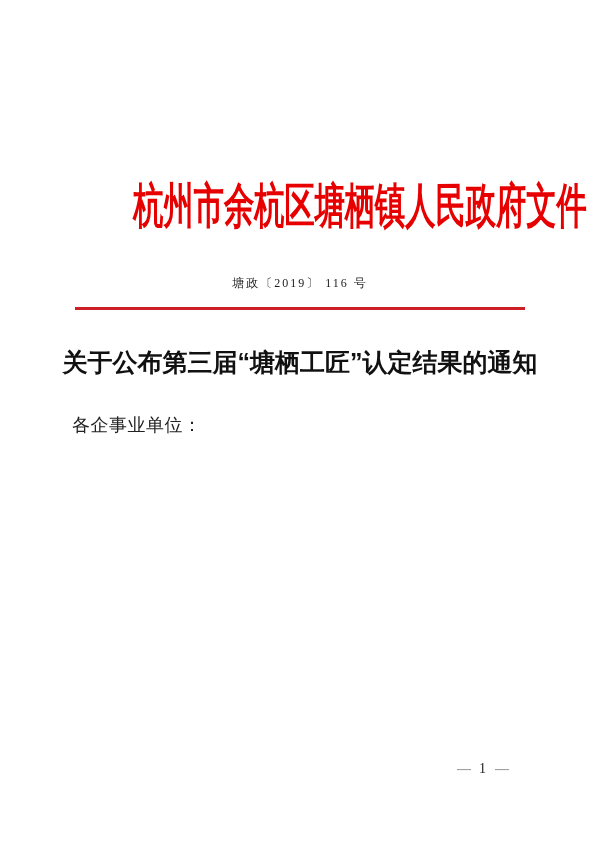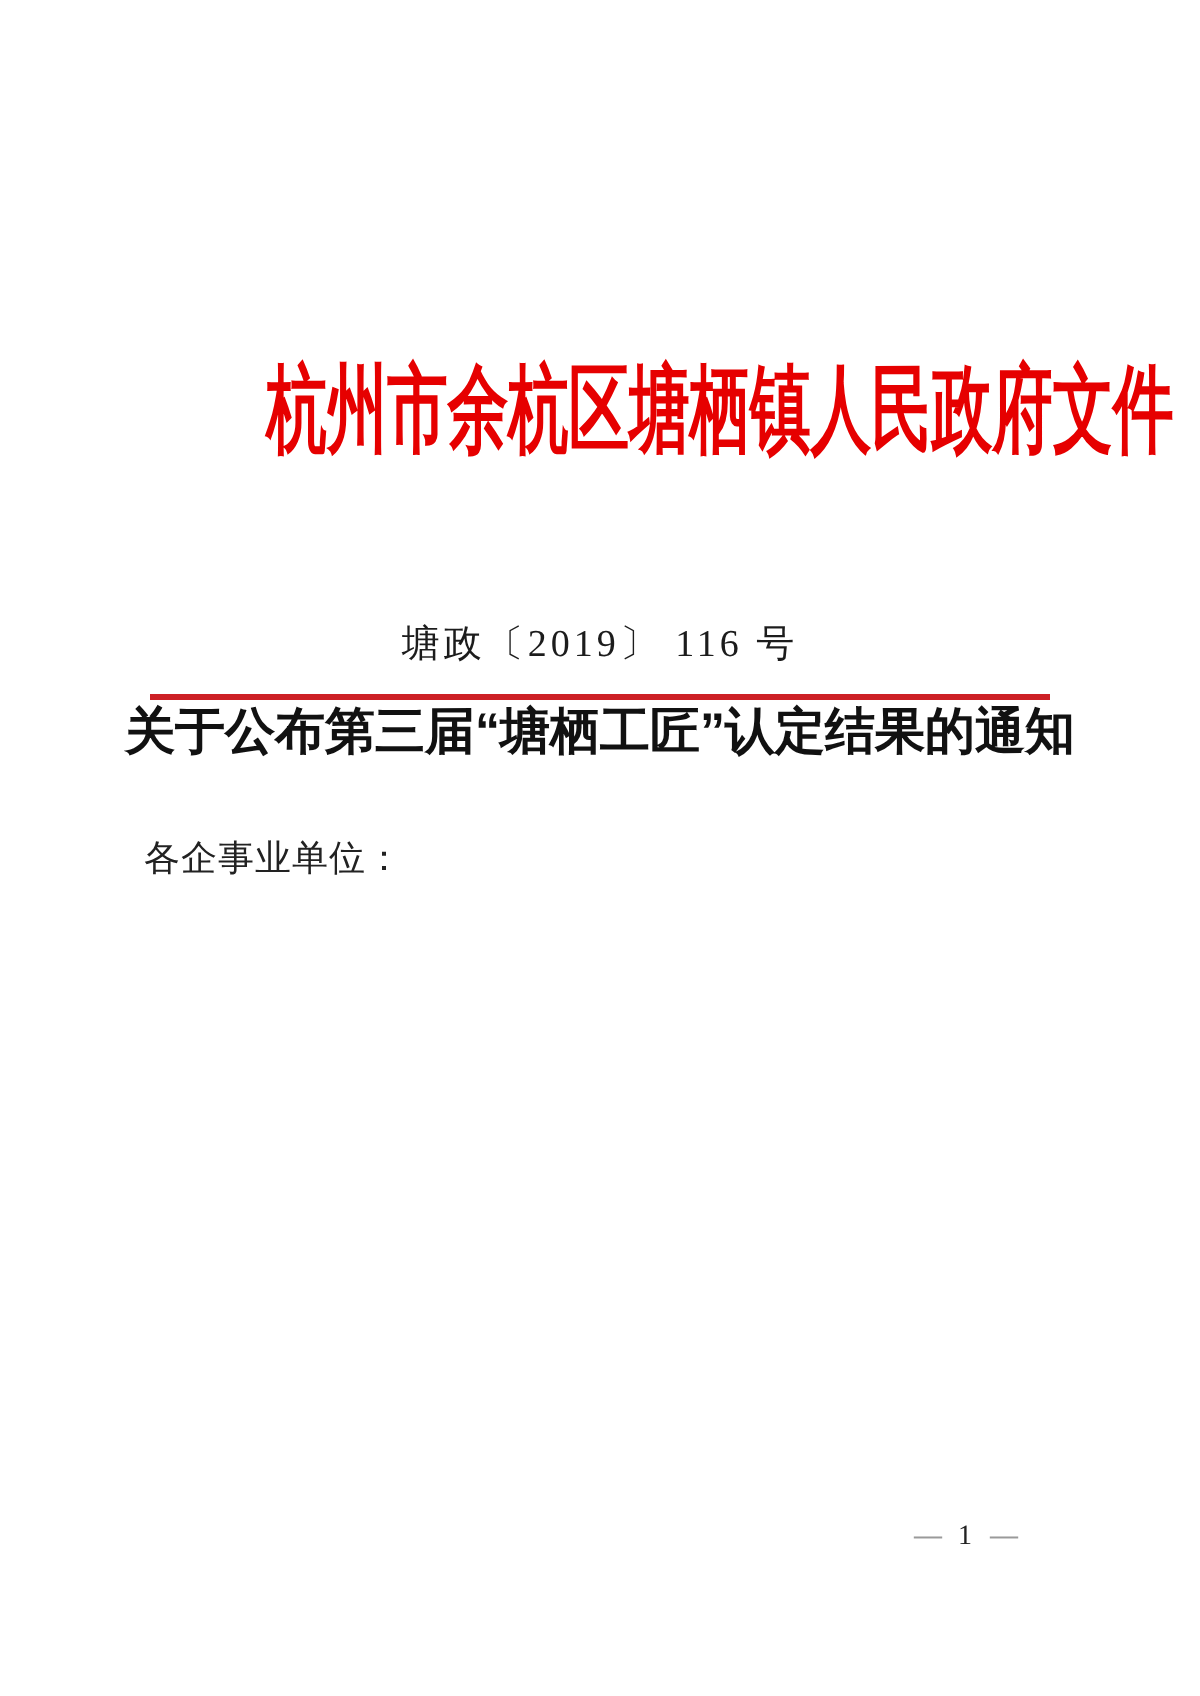--- a/index.html
+++ b/index.html
@@ -29,35 +29,36 @@
     transform: scaleX(0.63);
     transform-origin: center center;
     font-family: "Liberation Sans", sans-serif;
     font-weight: bold;
     font-size: 48px;
     letter-spacing: 0px;
     white-space: nowrap;
   }
   
   .doc-number {
-    margin-top: 80px;
+    margin-top: 40px;
     text-align: center;
-    font-size: 19px;
+    font-size: 12px;
     line-height: 22px;
     color: #1c1c1c;
     letter-spacing: 2px;
   }
   
   .red-line {
     width: 450px;
     height: 3px;
     margin: 13px auto 0 auto;
   }
   
   .doc-title {
+    margin-top: 36px;
     text-align: center;
     font-family: "Liberation Sans", sans-serif;
     font-weight: bold;
     font-size: 25px;
     line-height: 32px;
     color: #111111;
     white-space: nowrap;
   }
   
   .doc-body {

